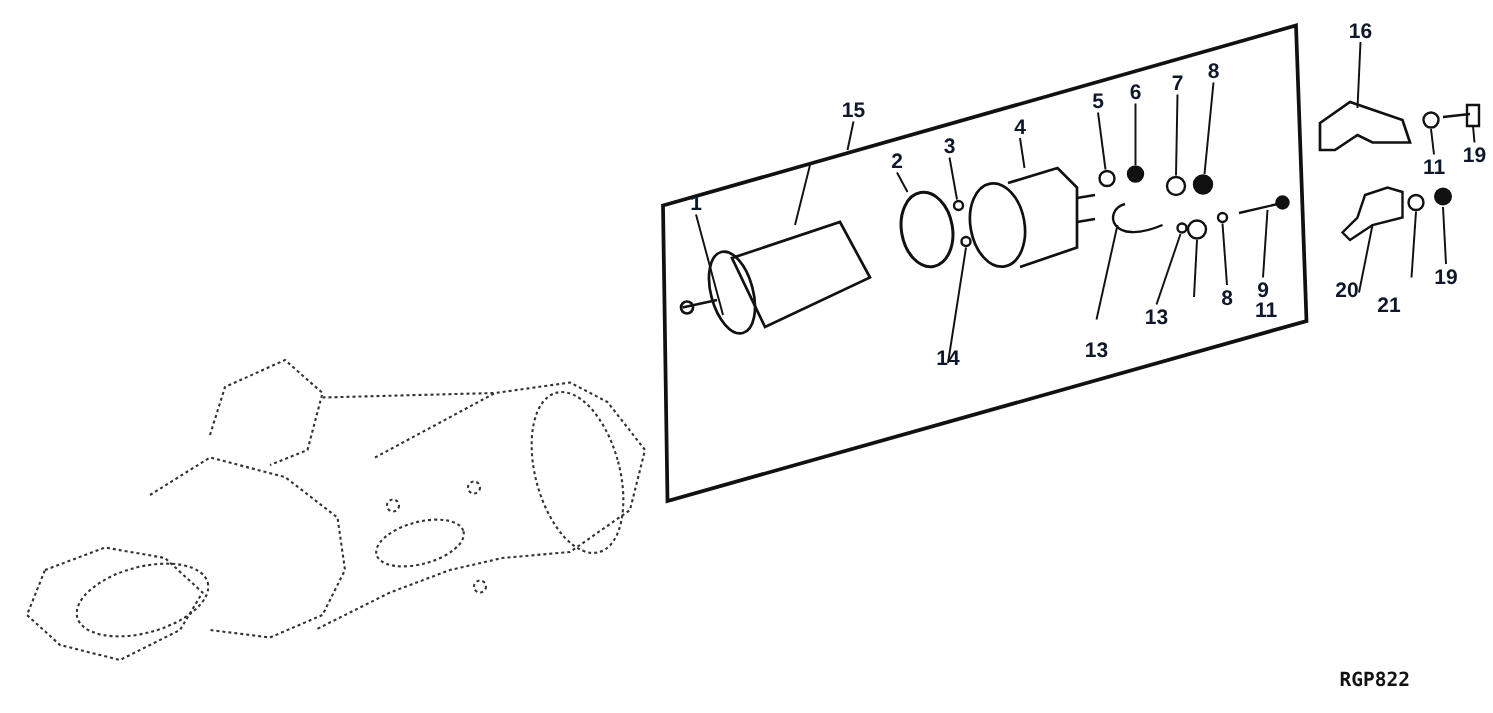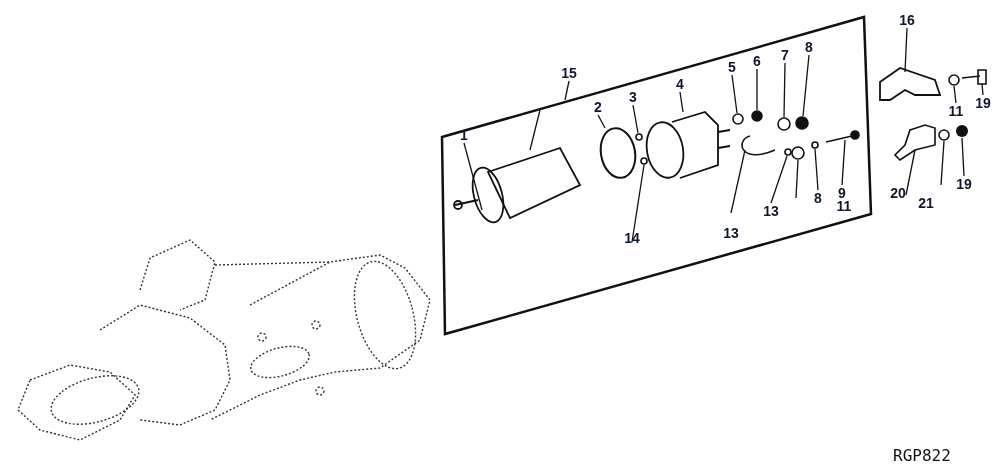--- a/index.html
+++ b/index.html
@@ -1,19 +1,19 @@
 <!DOCTYPE html>
 <html><head>
 <meta charset="utf-8">
 <style>
   html,body{margin:0;padding:0;background:#fff;}
   body{width:995px;height:475px;position:relative;overflow:hidden;font-family:"Liberation Sans",sans-serif;}
   svg{position:absolute;left:0;top:0;}
   .lbl{position:absolute;font-size:14px;font-weight:bold;color:#0f172a;line-height:1;transform:translate(-50%,-50%);}
-  .code{position:absolute;font-family:"DejaVu Sans Mono",monospace;font-size:16px;color:#111;}
+  .code{position:absolute;font-family:"DejaVu Sans Mono",monospace;font-size:13px;color:#111;font-weight:bold;}
 </style>
 </head>
 <body>
 
 <svg width="995" height="475" viewBox="0 0 995 475">
 
   <polygon points="442,137 864,17 871,214 445,334" fill="none" stroke="#111" stroke-width="2.5"></polygon>
 
   <g fill="none" stroke="#333" stroke-width="1.4" stroke-dasharray="2,2">
     <path d="M250,305 L330,262 L380,255 L405,268 L430,300 L420,340 L380,368 L335,372 L300,380 L260,395 L210,420"></path>

